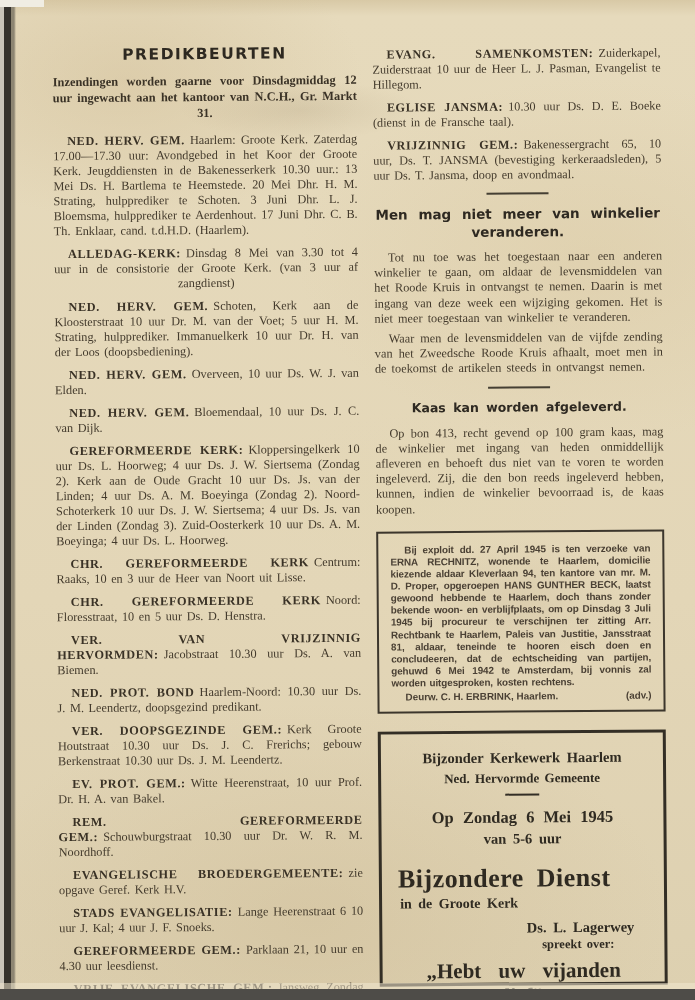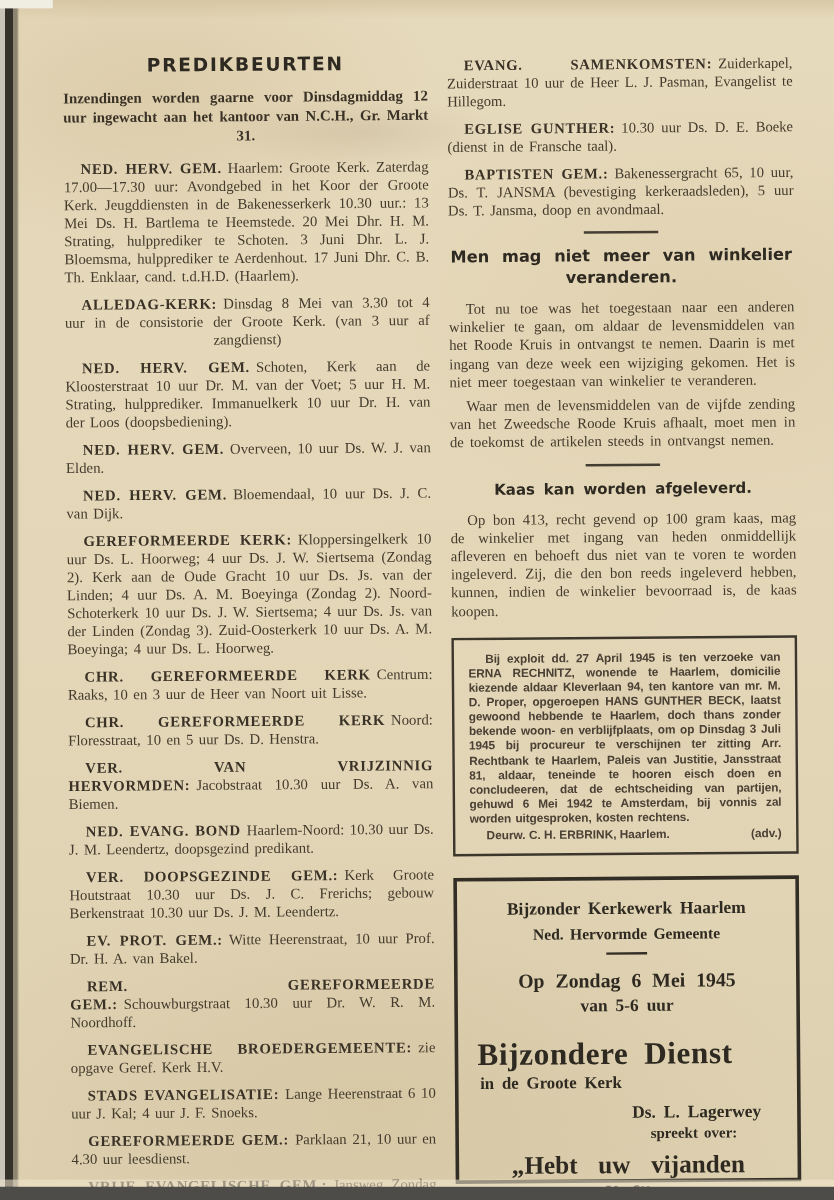--- a/index.html
+++ b/index.html
@@ -79,35 +79,35 @@
 
       <p class="entry"><span class="nm">NED. HERV. GEM.</span><span>Haarlem: Groote Kerk. Zaterdag 17.00—17.30 uur: Avondgebed in het Koor der Groote Kerk. Jeugddiensten in de Bakenesserkerk 10.30 uur.: 13 Mei Ds. H. Bartlema te Heemstede. 20 Mei Dhr. H. M. Strating, hulpprediker te Schoten. 3 Juni Dhr. L. J. Bloemsma, hulpprediker te Aerdenhout. 17 Juni Dhr. C. B. Th. Enklaar, cand. t.d.H.D. (Haarlem).</span></p>
       <p class="entry center-last"><span class="nm">ALLEDAG-KERK:</span><span>Dinsdag 8 Mei van 3.30 tot 4 uur in de consistorie der Groote Kerk. (van 3 uur af zangdienst)</span></p>
       <p class="entry"><span class="nm">NED. HERV. GEM.</span><span>Schoten, Kerk aan de Kloosterstraat 10 uur Dr. M. van der Voet; 5 uur H. M. Strating, hulpprediker. Immanuelkerk 10 uur Dr. H. van der Loos (doopsbediening).</span></p>
       <p class="entry"><span class="nm">NED. HERV. GEM.</span><span>Overveen, 10 uur Ds. W. J. van Elden.</span></p>
       <p class="entry"><span class="nm">NED. HERV. GEM.</span><span>Bloemendaal, 10 uur Ds. J. C. van Dijk.</span></p>
       <p class="entry"><span class="nm">GEREFORMEERDE KERK:</span><span>Kloppersingelkerk 10 uur Ds. L. Hoorweg; 4 uur Ds. J. W. Siertsema (Zondag 2). Kerk aan de Oude Gracht 10 uur Ds. Js. van der Linden; 4 uur Ds. A. M. Boeyinga (Zondag 2). Noord-Schoterkerk 10 uur Ds. J. W. Siertsema; 4 uur Ds. Js. van der Linden (Zondag 3). Zuid-Oosterkerk 10 uur Ds. A. M. Boeyinga; 4 uur Ds. L. Hoorweg.</span></p>
       <p class="entry"><span class="nm">CHR. GEREFORMEERDE KERK</span><span>Centrum: Raaks, 10 en 3 uur de Heer van Noort uit Lisse.</span></p>
       <p class="entry"><span class="nm">CHR. GEREFORMEERDE KERK</span><span>Noord: Floresstraat, 10 en 5 uur Ds. D. Henstra.</span></p>
       <p class="entry"><span class="nm">VER. VAN VRIJZINNIG HERVORMDEN:</span><span>Jacobstraat 10.30 uur Ds. A. van Biemen.</span></p>
-      <p class="entry"><span class="nm">NED. EVANG. BOND</span><span>Haarlem-Noord: 10.30 uur Ds. J. M. Leendertz, doopsgezind predikant.</span></p>
+      <p class="entry"><span class="nm">NED. PROT. BOND</span><span>Haarlem-Noord: 10.30 uur Ds. J. M. Leendertz, doopsgezind predikant.</span></p>
       <p class="entry"><span class="nm">VER. DOOPSGEZINDE GEM.:</span><span>Kerk Groote Houtstraat 10.30 uur Ds. J. C. Frerichs; gebouw Berkenstraat 10.30 uur Ds. J. M. Leendertz.</span></p>
       <p class="entry"><span class="nm">EV. PROT. GEM.:</span><span>Witte Heerenstraat, 10 uur Prof. Dr. H. A. van Bakel.</span></p>
       <p class="entry"><span class="nm">REM. GEREFORMEERDE GEM.:</span><span>Schouwburgstraat 10.30 uur Dr. W. R. M. Noordhoff.</span></p>
       <p class="entry"><span class="nm">EVANGELISCHE BROEDERGEMEENTE:</span><span>zie opgave Geref. Kerk H.V.</span></p>
       <p class="entry"><span class="nm">STADS EVANGELISATIE:</span><span>Lange Heerenstraat 6 10 uur J. Kal; 4 uur J. F. Snoeks.</span></p>
       <p class="entry"><span class="nm">GEREFORMEERDE GEM.:</span><span>Parklaan 21, 10 uur en 4.30 uur leesdienst.</span></p>
       <p class="entry"><span class="nm">VRIJE EVANGELISCHE GEM.:</span><span>Jansweg Zondag 6 Mei 10 uur Ds. du Fossé. 5 uur Ds. du Fossé H. Avondmaal.</span></p>
 
     </div>
 
     <div class="col-right">
       <p class="entry"><span class="nm">EVANG. SAMENKOMSTEN:</span><span>Zuiderkapel, Zuiderstraat 10 uur de Heer L. J. Pasman, Evangelist te Hillegom.</span></p>
-      <p class="entry"><span class="nm">EGLISE GUNTHER:</span><span>10.30 uur Ds. D. E. Boeke (dienst in de Fransche taal).</span></p>
-      <p class="entry"><span class="nm">BAPTISTEN GEM.:</span><span>Bakenessergracht 65, 10 uur, Ds. T. JANSMA (bevestiging kerkeraadsleden), 5 uur Ds. T. Jansma, doop en avondmaal.</span></p>
+      <p class="entry"><span class="nm">EGLISE JANSMA:</span><span>10.30 uur Ds. D. E. Boeke (dienst in de Fransche taal).</span></p>
+      <p class="entry"><span class="nm">VRIJZINNIG GEM.:</span><span>Bakenessergracht 65, 10 uur, Ds. T. JANSMA (bevestiging kerkeraadsleden), 5 uur Ds. T. Jansma, doop en avondmaal.</span></p>
 
       <hr class="rule">
 
       <h2 class="notice-title">Men mag niet meer van winkelier veranderen.</h2>
       <p class="body">Tot nu toe was het toegestaan naar een anderen winkelier te gaan, om aldaar de levensmiddelen van het Roode Kruis in ontvangst te nemen. Daarin is met ingang van deze week een wijziging gekomen. Het is niet meer toegestaan van winkelier te veranderen.</p>
       <p class="body">Waar men de levensmiddelen van de vijfde zending van het Zweedsche Roode Kruis afhaalt, moet men in de toekomst de artikelen steeds in ontvangst nemen.</p>
 
       <hr class="rule">
 
       <h2 class="notice-title small">Kaas kan worden afgeleverd.</h2>

